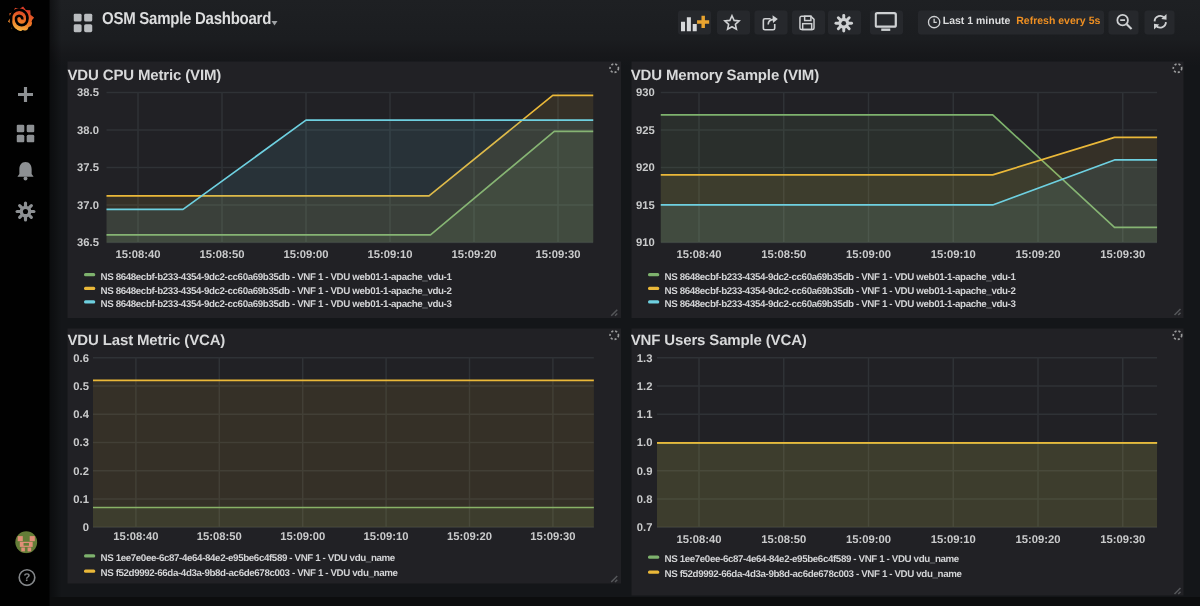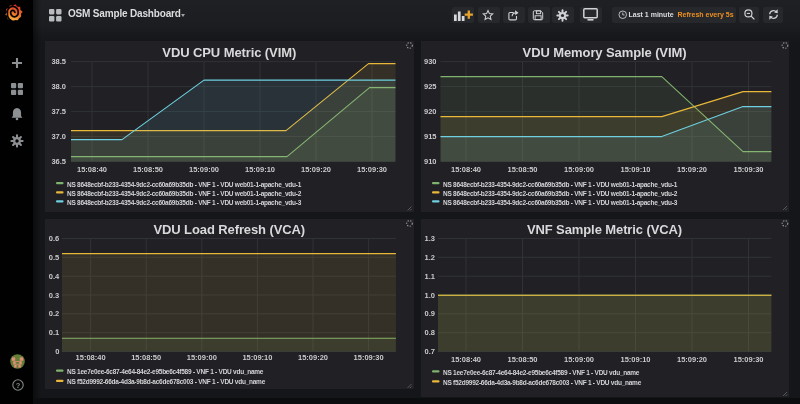--- a/index.html
+++ b/index.html
@@ -1,21 +1,21 @@
 <!DOCTYPE html>
 <html><head><meta charset="utf-8"><title>OSM Sample Dashboard - Grafana</title>
 <style>
 *{margin:0;padding:0;box-sizing:border-box}
 html,body{width:800px;height:404px;overflow:hidden;background:#0c0d0e;font-family:"Liberation Sans",sans-serif}
 .abs{position:absolute}
 #side{position:absolute;left:0;top:0;width:33px;height:404px;background:#010101;z-index:5}
 #page{position:absolute;left:33px;top:0;width:767px;height:397.5px;background:linear-gradient(180deg,#1e2023 0px,#1b1d20 26px,#17181b 36px,#141619 44px,#141619 100%)}
 #page:after{content:"";position:absolute;left:0;top:0;width:8px;height:100%;background:linear-gradient(90deg,rgba(0,0,0,0.45),rgba(0,0,0,0))}
 .panel{position:absolute;background:#212125;z-index:2}
-.ptitle{position:absolute;left:0;top:3.5px;width:100%;text-align:center;font-size:13px;font-weight:700;letter-spacing:-0.1px;color:#d8d9da}
+.ptitle{position:absolute;left:0;top:3.5px;width:100%;text-align:left;font-size:10px;font-weight:700;letter-spacing:-0.1px;color:#d8d9da}
 .btn{position:absolute;background:#26282c;border-radius:2px;z-index:3}
 svg text{font-family:"Liberation Sans",sans-serif}
 </style></head>
 <body>
 <div id="page"></div>
 <div class="panel" style="left:45px;top:41px;width:368.5px;height:171px">
 <div class="ptitle">VDU CPU Metric (VIM)</div>
 <svg width="368.5" height="171" viewBox="0 0 368.5 171" style="position:absolute;left:0;top:0">
       <line x1="26" y1="20.6" x2="350.5" y2="20.6" stroke="#2f3236" stroke-width="1"></line>
       <line x1="26" y1="45.6" x2="350.5" y2="45.6" stroke="#2f3236" stroke-width="1"></line>
@@ -94,21 +94,21 @@
 <svg width="368" height="170.5" viewBox="0 0 368 170.5" style="position:absolute;left:0;top:0">
       <rect x="11" y="141.0" width="7.5" height="2.2" rx="1" fill="#7EB26D"></rect>
       <text x="22" y="145.5" font-size="6.5" font-weight="700" fill="#d2d3d5" letter-spacing="-0.25">NS 8648ecbf-b233-4354-9dc2-cc60a69b35db - VNF 1 - VDU web01-1-apache_vdu-1</text>
       <rect x="11" y="150.2" width="7.5" height="2.2" rx="1" fill="#EAB839"></rect>
       <text x="22" y="154.7" font-size="6.5" font-weight="700" fill="#d2d3d5" letter-spacing="-0.25">NS 8648ecbf-b233-4354-9dc2-cc60a69b35db - VNF 1 - VDU web01-1-apache_vdu-2</text>
       <rect x="11" y="159.2" width="7.5" height="2.2" rx="1" fill="#6ED0E0"></rect>
       <text x="22" y="163.7" font-size="6.5" font-weight="700" fill="#d2d3d5" letter-spacing="-0.25">NS 8648ecbf-b233-4354-9dc2-cc60a69b35db - VNF 1 - VDU web01-1-apache_vdu-3</text>
     </svg>
 </div>
 <div class="panel" style="left:45px;top:218.5px;width:368.5px;height:170.5px">
-<div class="ptitle">VDU Load Refresh (VCA)</div>
+<div class="ptitle">VDU Last Metric (VCA)</div>
 <svg width="368.5" height="170.5" viewBox="0 0 368.5 170.5" style="position:absolute;left:0;top:0">
       <line x1="17" y1="19.5" x2="350.9" y2="19.5" stroke="#2f3236" stroke-width="1"></line>
       <line x1="17" y1="38.3" x2="350.9" y2="38.3" stroke="#2f3236" stroke-width="1"></line>
       <line x1="17" y1="57.2" x2="350.9" y2="57.2" stroke="#2f3236" stroke-width="1"></line>
       <line x1="17" y1="76.0" x2="350.9" y2="76.0" stroke="#2f3236" stroke-width="1"></line>
       <line x1="17" y1="94.8" x2="350.9" y2="94.8" stroke="#2f3236" stroke-width="1"></line>
       <line x1="17" y1="113.7" x2="350.9" y2="113.7" stroke="#2f3236" stroke-width="1"></line>
       <line x1="17" y1="132.5" x2="350.9" y2="132.5" stroke="#2f3236" stroke-width="1"></line>
       <line x1="45.6" y1="19.5" x2="45.6" y2="132.5" stroke="#2f3236" stroke-width="1"></line>
       <line x1="101.2" y1="19.5" x2="101.2" y2="132.5" stroke="#2f3236" stroke-width="1"></line>
@@ -137,21 +137,21 @@
       <path d="M362.5,169 L366.5,165 M365.0,169 L366.5,167.5" stroke="#55575a" stroke-width="1" fill="none"></path>
     </svg>
 <svg width="368.5" height="170.5" viewBox="0 0 368.5 170.5" style="position:absolute;left:0;top:0">
       <rect x="11" y="150.5" width="7.5" height="2.2" rx="1" fill="#7EB26D"></rect>
       <text x="22" y="155.0" font-size="6.5" font-weight="700" fill="#d2d3d5" letter-spacing="-0.25">NS 1ee7e0ee-6c87-4e64-84e2-e95be6c4f589 - VNF 1 - VDU vdu_name</text>
       <rect x="11" y="160.7" width="7.5" height="2.2" rx="1" fill="#EAB839"></rect>
       <text x="22" y="165.2" font-size="6.5" font-weight="700" fill="#d2d3d5" letter-spacing="-0.25">NS f52d9992-66da-4d3a-9b8d-ac6de678c003 - VNF 1 - VDU vdu_name</text>
     </svg>
 </div>
 <div class="panel" style="left:420.5px;top:218.5px;width:368px;height:178.5px">
-<div class="ptitle">VNF Sample Metric (VCA)</div>
+<div class="ptitle">VNF Users Sample (VCA)</div>
 <svg width="368" height="178.5" viewBox="0 0 368 178.5" style="position:absolute;left:0;top:0">
       <line x1="17" y1="19.5" x2="350.4" y2="19.5" stroke="#2f3236" stroke-width="1"></line>
       <line x1="17" y1="38.3" x2="350.4" y2="38.3" stroke="#2f3236" stroke-width="1"></line>
       <line x1="17" y1="57.2" x2="350.4" y2="57.2" stroke="#2f3236" stroke-width="1"></line>
       <line x1="17" y1="76.0" x2="350.4" y2="76.0" stroke="#2f3236" stroke-width="1"></line>
       <line x1="17" y1="94.8" x2="350.4" y2="94.8" stroke="#2f3236" stroke-width="1"></line>
       <line x1="17" y1="113.7" x2="350.4" y2="113.7" stroke="#2f3236" stroke-width="1"></line>
       <line x1="17" y1="132.5" x2="350.4" y2="132.5" stroke="#2f3236" stroke-width="1"></line>
       <line x1="45" y1="19.5" x2="45" y2="132.5" stroke="#2f3236" stroke-width="1"></line>
       <line x1="101.5" y1="19.5" x2="101.5" y2="132.5" stroke="#2f3236" stroke-width="1"></line>

